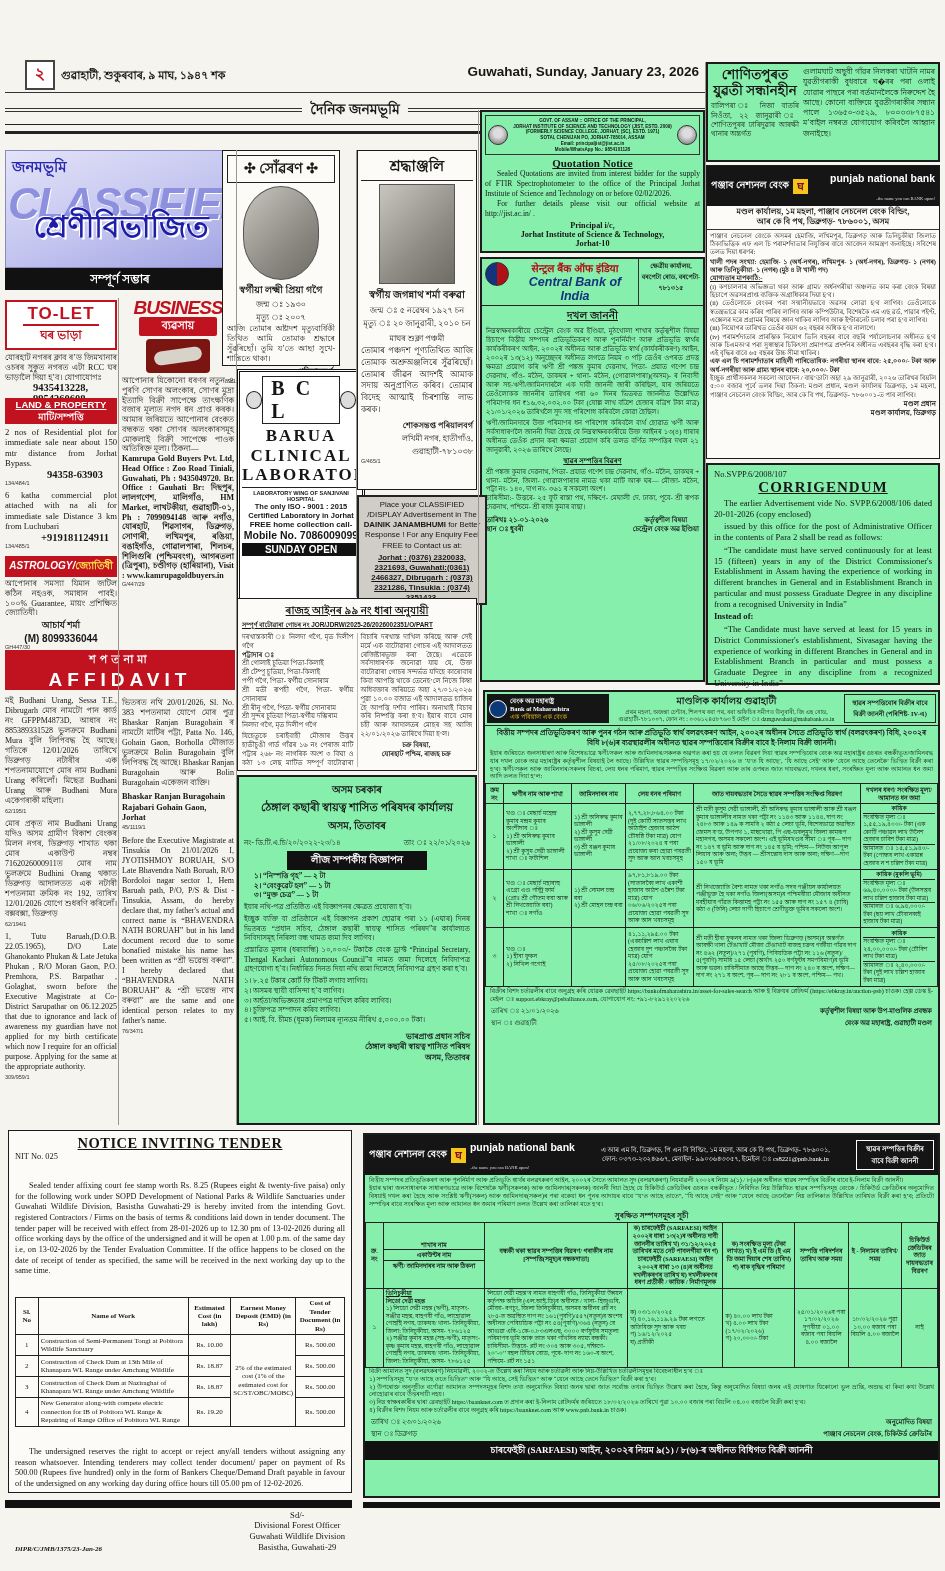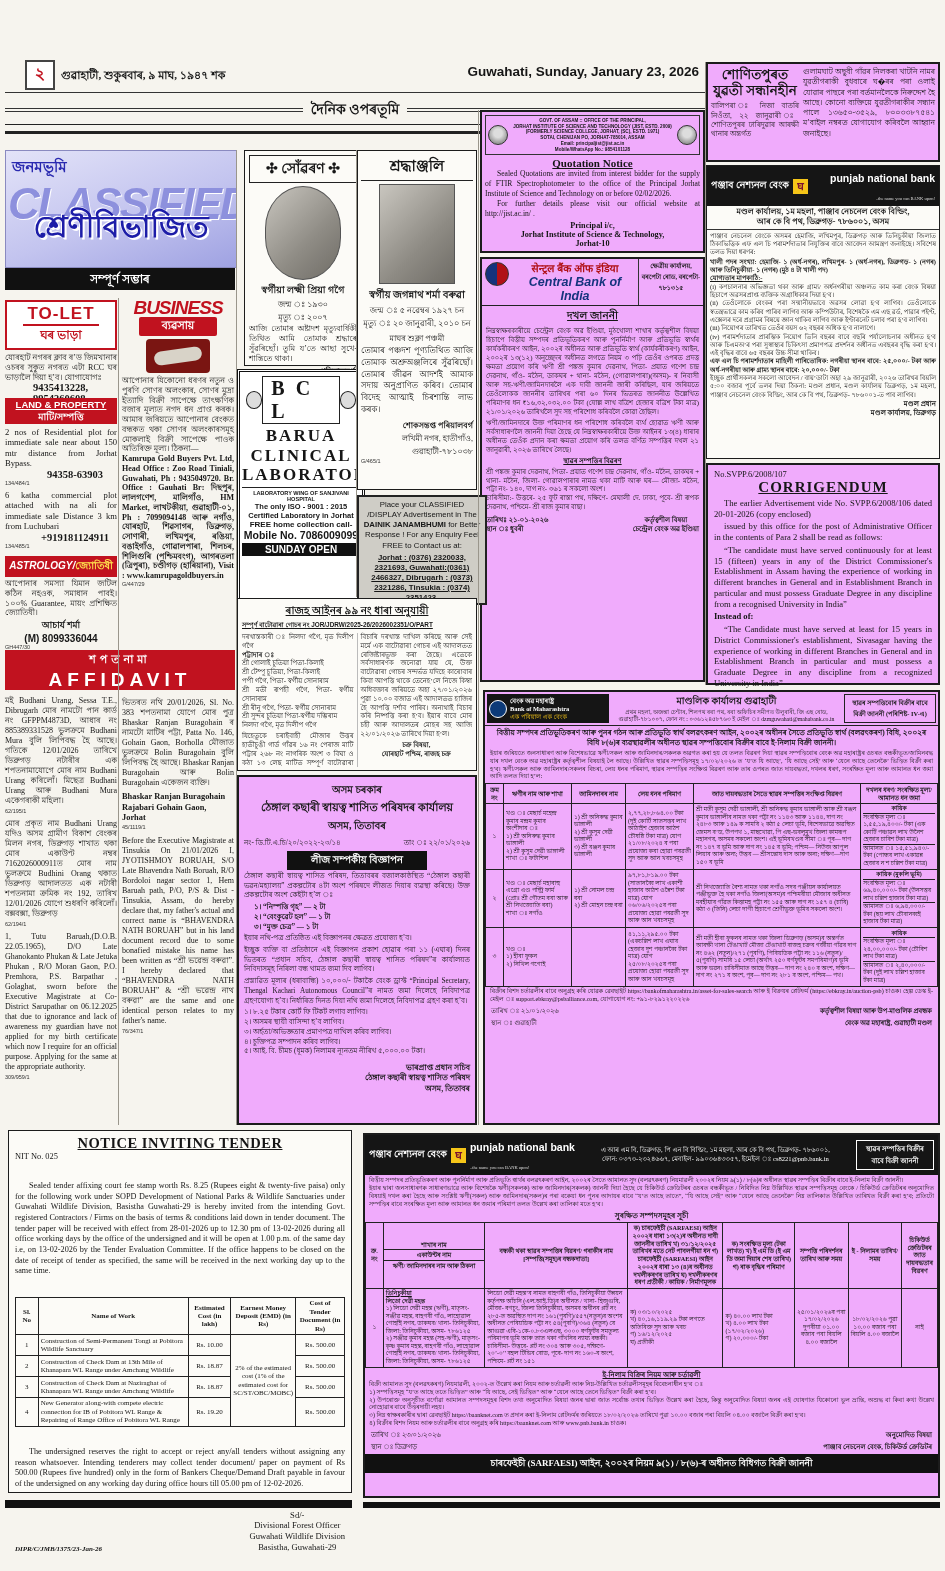--- a/index.html
+++ b/index.html
@@ -1,18 +1,18 @@
 <!DOCTYPE html>
 <html><head>
 <meta charset="utf-8">
 <style>
   html,body{margin:0;padding:0;background:#e8e6df;}
   .page{position:relative;width:945px;height:1571px;background:#f6f4ee;font-family:"Liberation Serif",serif;color:#161616;overflow:hidden;}
   .abs{position:absolute;}
-  .bx{border:2px solid #1c1c1c;background:#f0abfc;box-sizing:border-box;}
+  .bx{border:2px solid #1c1c1c;background:#86efac;box-sizing:border-box;}
   .bx1{border:1.5px solid #1c1c1c;background:#fcfbf7;box-sizing:border-box;}
   .just{text-align:justify;}
   .ctr{text-align:center;}
   .rt{text-align:right;}
   .b{font-weight:bold;}
   .i{font-style:italic;}
   .u{text-decoration:underline;}
   .pre{white-space:pre-line;}
   .ref{font-size:5.5px;color:#333;font-family:"Liberation Sans",sans-serif;}
   .vrule{position:absolute;width:1px;background:#9a968c;}
@@ -106,21 +106,21 @@
 <body>
 
 <div class="page">
 
   <div class="abs" style="left:5px;top:60px;width:700px;height:78px;">
     <div class="pgnum"><span>২</span></div>
     <div class="date-as">গুৱাহাটী, শুকুৰবাৰ, ৯ মাঘ, ১৯৪৭ শক</div>
     <div class="date-en">Guwahati, Sunday, January 23, 2026</div>
     <div class="mast-rule"></div>
     <div class="paper-name">
-        <span>দৈনিক ওপৰতূমি</span>
+        <span>দৈনিক জনমভূমি</span>
       </div>
     <div class="dbl-rule"></div>
   </div>
 
   <div class="abs bx" style="left:706px;top:62px;width:234px;height:100px;padding:3px;display:flex;gap:4px;">
     <div style="width:40%;">
       <div class="b ctr" style="font-size:13.5px;line-height:1.2;">শোণিতপুৰত যুৱতী সন্ধানহীন</div>
       <div style="font-size:7.2px;line-height:1.3;margin-top:3px;" class="just">বালিপৰা ঃ নিজা বাতৰি নিওঁতা, ২২ জানুৱাৰী ঃ শোণিতপুৰৰ ঢাৰিদুৱাৰ আৰক্ষী থানাৰ অন্তৰ্গত</div>
     </div>
     <div style="width:60%;font-size:7.6px;line-height:1.35;" class="just">গুলামঘাট অছুবী গাঁৱৰ নিলকৰা খাটনি নামৰ যুৱতীগৰাকী বুধবাৰে ঘ�ৰৰ পৰা ওলাই যোৱাৰ পাছৰে পৰা বৰ্তমানলৈকে নিৰুদ্দেশ হৈ আছে। কোনো ব্যক্তিয়ে যুৱতীগৰাকীৰ সন্ধান পালে ১৩৬৫০-৩৫২৯, ৮০০৩৩৮৭৫৪১ ম’বাইল নম্বৰত যোগাযোগ কৰিবলৈ আহ্বান জনাইছে।</div>
@@ -284,21 +284,21 @@
 
   <div class="abs" style="left:122px;top:298px;width:112px;">
     <div class="biz-title">BUSINESS</div>
     <div class="biz-as">ব্যৱসায়</div>
     <div class="hands"></div>
     <div class="smallad just">আপোনাৰ যিকোনো ধৰণৰ নতুন ও পুৰণি সোণৰ অলংকাৰ, সোণৰ মুদ্ৰা ইত্যাদি বিক্ৰী সাপেক্ষে তাৎক্ষণিক বজাৰ মূল্যত নগদ ধন প্ৰাপ্ত কৰক। আমাৰ জৰিয়তে আপোনাৰ বেংকত বন্ধকত থকা সোণৰ অলংকাৰসমূহ মোকলাই বিক্ৰী সাপেক্ষে পাওক অতিৰিক্ত মূল্য। ঠিকনা—</div>
     <div class="smallad just b">Kamrupa Gold Buyers Pvt. Ltd, Head Office : Zoo Road Tiniali, Guwahati, Ph : 9435049720. Br. Office : Gauhati Br: দিছপুৰ, লালগণেশ, মালিগাঁও, HM Market, লাখটকীয়া, গুৱাহাটী-০১, Ph : 7099094148 আৰু নগাঁও, যোৰহাট, শিৱসাগৰ, ডিব্ৰুগড়, সোণাৰী, লখিমপুৰ, ৰঙিয়া, বঙাইগাঁও, গোৱালপাৰা, শিলচৰ, শিলিগুৰি (পশ্চিমবংগ), আগৰতলা (ত্ৰিপুৰা), চণ্ডীগড় (হাৰিয়ানা), Visit : www.kamrupagoldbuyers.in</div>
     <div class="ref">G/447/29</div>
   </div>
 
-  <div class="abs bx1" style="left:244px;top:150px;width:118px;height:216px;padding:2px;">
+  <div class="abs bx1" style="left:222px;top:150px;width:118px;height:216px;padding:2px;">
     <div class="obit-title">✣ <span>সোঁৱৰণ</span> ✣</div>
     <div class="photo oval" style="width:74px;height:92px;"></div>
     <div class="ctr b" style="font-size:9.5px;">স্বৰ্গীয়া লক্ষ্মী প্ৰিয়া গগৈ</div>
     <div class="ctr" style="font-size:8px;">জন্ম ঃ ১৯৩০</div>
     <div class="ctr" style="font-size:8px;">মৃত্যু ঃ ২০০৭</div>
     <div class="just" style="font-size:7.8px;line-height:1.3;padding:0 2px;">আজি তোমাৰ অষ্টাদশ মৃত্যুবাৰ্ষিকী তিথিত আমি তোমাক শ্ৰদ্ধাৰে সুঁৱৰিছোঁ। তুমি য’তে আছা সুখে-শান্তিতে থাকা।</div>
     <div class="rt b" style="font-size:8px;padding-right:4px;">পৰিয়ালবৰ্গ</div>
     <div class="ref">89/1013/1(A)</div>
   </div>
 
@@ -360,21 +360,20 @@
   <div class="abs bx" style="left:237px;top:775px;width:240px;height:350px;padding:5px;">
     <div class="ctr b" style="font-size:10px;">অসম চৰকাৰ</div>
     <div class="ctr b" style="font-size:11px;">ঠেঙ্গাল কছাৰী স্বায়ত্ব শাসিত পৰিষদৰ কাৰ্যালয়</div>
     <div class="ctr b" style="font-size:10px;">অসম, তিতাবৰ</div>
     <div style="display:flex;justify-content:space-between;font-size:7.2px;margin-top:2px;">
       <span>নং- ডি.টি.এ.চি/২০/২০২২-২৩/১৪</span>
       <span>তাং ঃ ২২/০১/২০২৬</span>
     </div>
     <div class="lease-bar">লীজ সম্পৰ্কীয় বিজ্ঞাপন</div>
     <div class="just" style="font-size:7.2px;line-height:1.35;">
-      <div>ঠেঙ্গাল কছাৰী স্বায়ত্ব শাসিত পৰিষদ, তিতাবৰৰ বজালকাষ্ঠস্থিত “ঠেঙ্গাল কছাৰী ভৱন/মহ্যালয়” প্ৰকল্পটোৰ ৪টা অংশ পৰিষদে লীজত দিয়াৰ ব্যৱস্থা কৰিছে। উক্ত প্ৰকল্পটোৰ অংশ কেইটা হ’ল ঃ</div>
       <div class="b" style="margin:2px 0 0 10px;">১। “নিস্পত্তি গৃহ” — ২ টা</div>
       <div class="b" style="margin-left:10px;">২। “বেংকুৱেট হল” — ১ টা</div>
       <div class="b" style="margin:0 0 2px 10px;">৩। “মুক্ত চেত্ৰ” — ১ টা</div>
       <div>ইয়াৰ নথি-পত্ৰ প্ৰতিষ্ঠিত এই বিজ্ঞাপনৰ ক্ষেত্ৰত প্ৰযোজ্য হ’ব।</div>
       <div style="margin-top:2px;">ইচ্ছুক ব্যক্তি বা প্ৰতিষ্ঠানে এই বিজ্ঞাপন প্ৰকাশ হোৱাৰ পৰা ১১ (এঘাৰ) দিনৰ ভিতৰত “প্ৰধান সচিব, ঠেঙ্গাল কছাৰী স্বায়ত্ব শাসিত পৰিষদ”ৰ কাৰ্যালয়ত নিবিদাসমূহ নিৰিলা বন্ধ খামত জমা দিব লাগিব।</div>
       <div style="margin-top:2px;">প্ৰস্তাৱিত মূল্যৰ (ধৰাবান্ধি) ১০,০০০/- টকাকৈ বেংক ড্ৰাফ্ট “Principal Secretary, Thengal Kachari Autonomous Council”ৰ নামত জমা দিলেহে নিবিদাপত্ৰ গ্ৰহণযোগ্য হ’ব। নিৰ্ধাৰিত দিনত দিয়া নথি জমা দিলেহে নিবিদাপত্ৰ গ্ৰহণ কৰা হ’ব।</div>
       <div style="margin-top:2px;">১। ৮.২৫ টকাৰ কোৰ্ট ফি টিকট লগাব লাগিব।</div>
       <div>২। অসমৰ স্থায়ী বাসিন্দা হ’ব লাগিব।</div>
       <div>৩। অৰ্হতা/অভিজ্ঞতাৰ প্ৰমাণপত্ৰ দাখিল কৰিব লাগিব।</div>
       <div>৪। চুক্তিপত্ৰ সম্পাদন কৰিব লাগিব।</div>
@@ -563,21 +562,20 @@
 ঘ) প্ৰতীকী</td>
         <td class="pre">ক) ৪০.০০ লাখ টকা
 খ) ৪.০০ লাখ টকা (১৭/০২/২০২৬)
 গ) ২০,০০০/- টকা</td>
         <td class="ctr">২৫/০১/২০২৬ৰ পৰা ১৭/০২/২০২৬ দুপৰীয়া ০১.০০ বজাৰ পৰা বিয়লি ৪.০০ বজালৈ</td>
         <td class="ctr">১৮/০২/২০২৬ পুৱা ১০.০০ বজাৰ পৰা বিয়লি ৪.০০ বজালৈ</td>
         <td class="ctr">নাই</td>
       </tr>
     </tbody>
       </table>
-    <div class="ctr b u" style="font-size:7px;margin-top:1px;">ই-নিলাম বিক্ৰিৰ নিয়ম আৰু চৰ্তাৱলী</div>
     <div class="fineprint" style="padding:0 4px;">
       <div>বিক্ৰী আমানত সুদ (বলৱৎকৰণ) নিয়মাৱলী, ২০০২-ত উল্লেখ কৰা নিয়ম আৰু চৰ্তাৱলী আৰু নিম্ন-উল্লিখিত চৰ্তাৱলীসমূহৰ বিবেচনাধীন হ’ব ঃ</div>
       <div>১) সম্পত্তিসমূহ “য’ত আছে ততে ভিত্তিত” আৰু “যি আছে, সেই ভিত্তিত” আৰু “যেনে আছে তেনে ভিত্তিত” বিক্ৰী কৰা হ’ব।</div>
       <div>২) উপৰোক্ত অনুসূচীত বৰ্ণোৱা আমানত সম্পদসমূহৰ বিশদ তথ্য অনুমোদিত বিষয়া জনৰ দ্বাৰা জাত সৰ্বোচ্চ তথ্যৰ ভিত্তিত উল্লেখ কৰা হৈছে, কিন্তু অনুমোদিত বিষয়া জনৰ এই ঘোষণাত যিকোনো ভুল ভ্ৰান্তি, অশুদ্ধ বা কিবা কথা উল্লেখ নোহোৱাৰ বাবে উত্তৰদায়ী নহয়।</div>
       <div>৩) নিম্ন স্বাক্ষৰকাৰীৰ দ্বাৰা ৱেবছাইট https://baanknet.com ত প্ৰদান কৰা ই-নিলাম প্লেটফৰ্মৰ জৰিয়তে ১৮/০২/২০২৬ তাৰিখে পুৱা ১০.০০ বজাৰ পৰা বিয়লি ০৪.০০ বজালৈ বিক্ৰী কৰা হ’ব।</div>
       <div>৪) বিক্ৰীৰ বিশদ নিয়ম আৰু চৰ্তাৱলীৰ বাবে অনুগ্ৰহ কৰি https://baanknet.com আৰু www.pnb.bank.in চাওক।</div>
     </div>
     <div style="display:flex;justify-content:space-between;padding:1px 6px;font-size:6.8px;">
       <span><span>তাৰিখ ঃ ২৩/০১/২০২৬</span><br><span>স্থান ঃ ডিব্ৰুগড়</span></span>
       <span class="rt b"><span>অনুমোদিত বিষয়া</span><br><span>পাঞ্জাব নেচনেল বেংক, চিকিউৰ্ড ক্ৰেডিটৰ</span></span>

